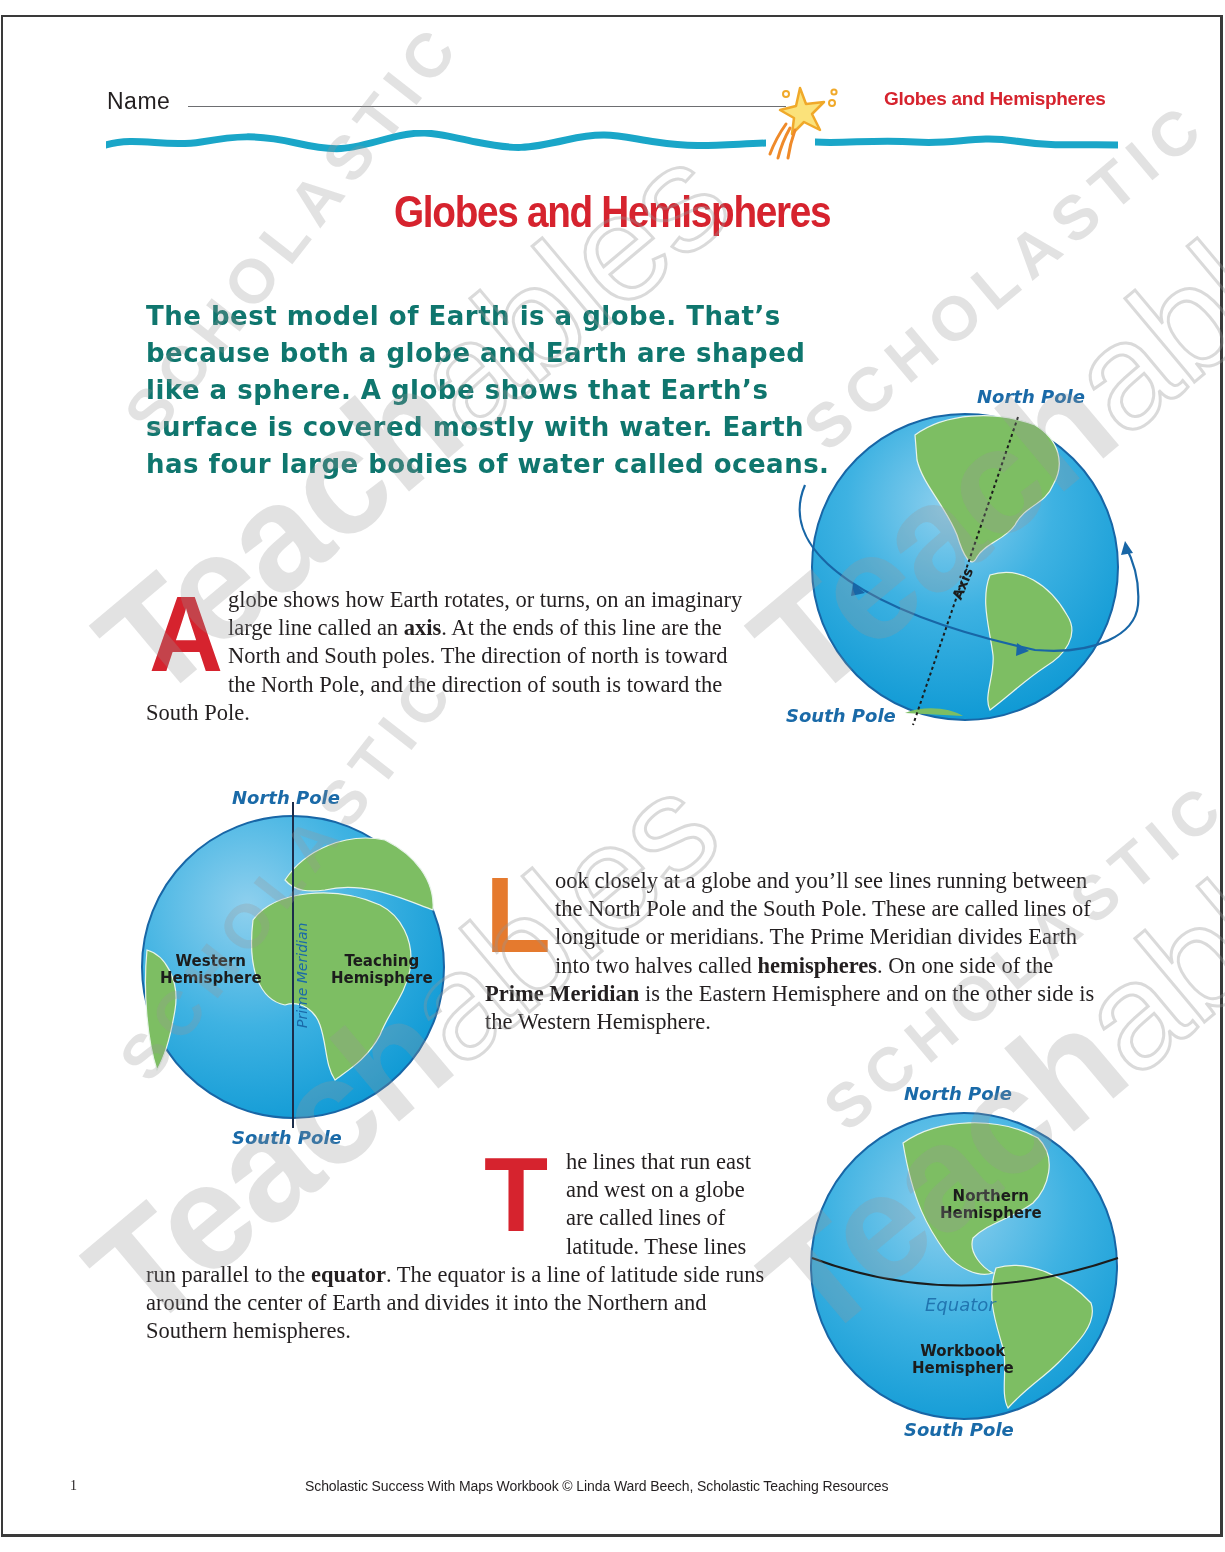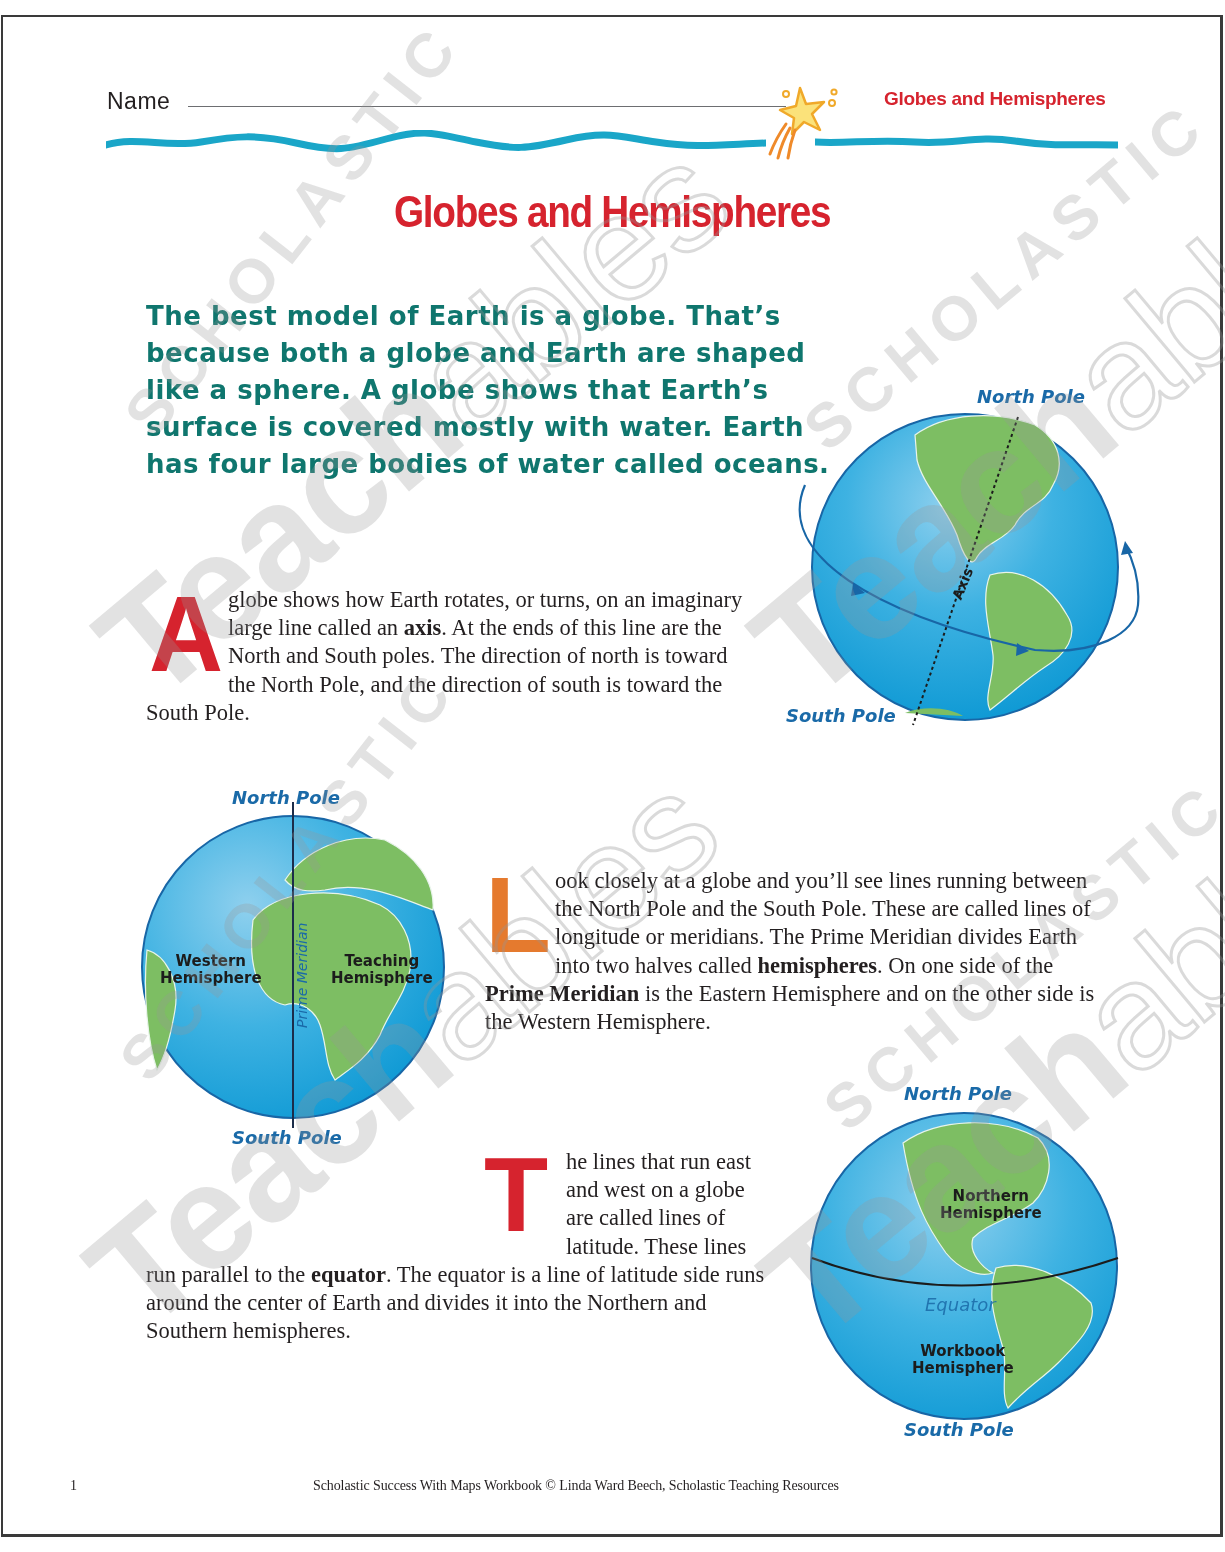--- a/index.html
+++ b/index.html
@@ -82,21 +82,21 @@
   .axis-label {
     position: absolute; font-family: "DejaVu Sans", sans-serif; font-weight: bold;
     font-size: 14px; color: #1c1c1c; transform: rotate(-68deg); transform-origin: left top;
   }
   svg.globe { position: absolute; overflow: visible; }
 
   .footer-page {
     position: absolute; left: 70px; top: 1478px; font-size: 14px; font-family: "Liberation Serif", serif;
   }
   .footer-credit {
-    position: absolute; left: 313px; top: 1478px; font-size: 14px; font-family: Liberation Serif, serif;
+    position: absolute; left: 305px; top: 1478px; font-size: 14px; font-family: Liberation Sans, sans-serif;
     letter-spacing: -0.1px;
   }
 </style>
 </head>
 <body>
 
 <div class="page-frame"></div>
 
 <div class="name-label">Name</div>
 <div class="name-line"></div>

